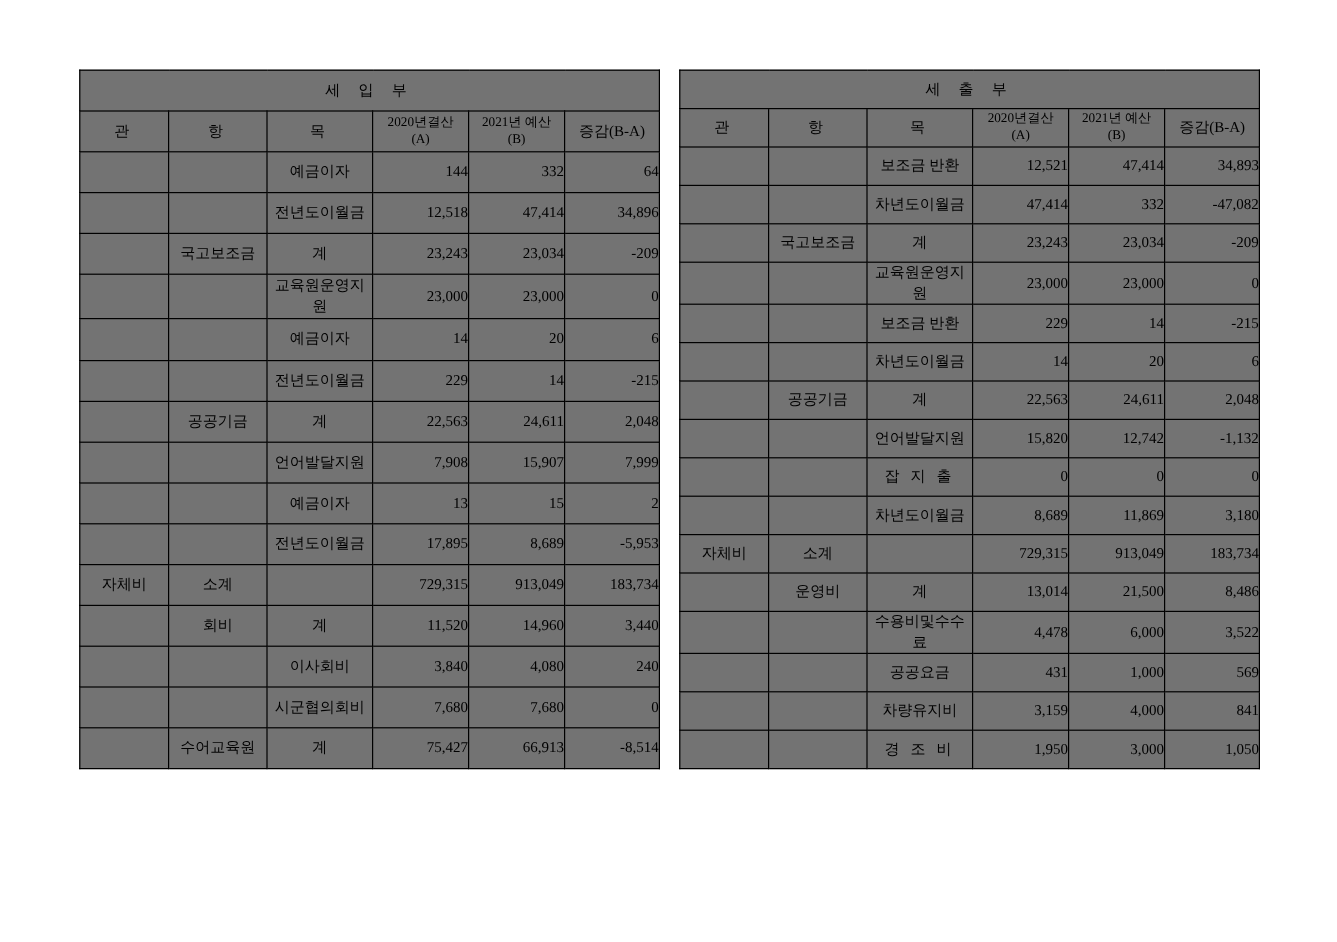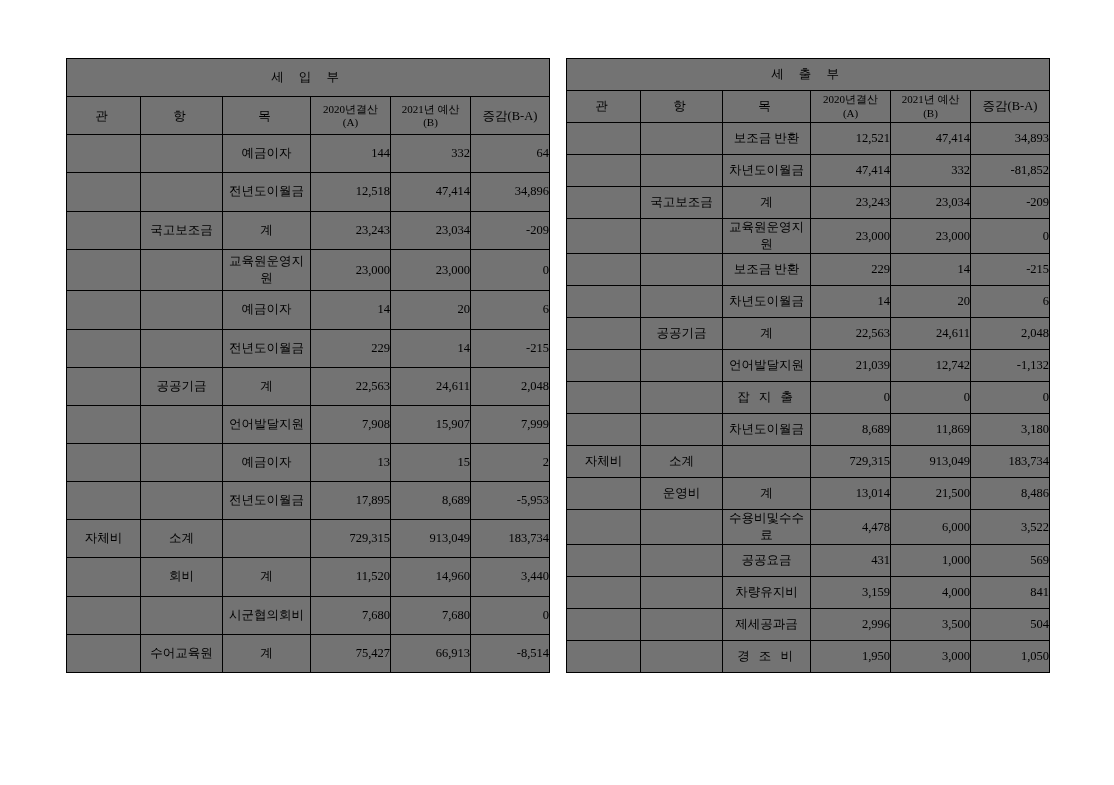--- a/index.html
+++ b/index.html
@@ -215,20 +215,28 @@
           <td class="ctext"></td>
           <td class="ctext">회비</td>
           <td class="ctext">계</td>
           <td class="num">11,520</td>
           <td class="num">14,960</td>
           <td class="num">3,440</td>
         </tr>
         <tr>
           <td class="ctext"></td>
           <td class="ctext"></td>
+          <td class="ctext">이사회비</td>
+          <td class="num">3,840</td>
+          <td class="num">4,080</td>
+          <td class="num">240</td>
+        </tr>
+        <tr>
+          <td class="ctext"></td>
+          <td class="ctext"></td>
           <td class="ctext sm">시군협의회비</td>
           <td class="num">7,680</td>
           <td class="num">7,680</td>
           <td class="num">0</td>
         </tr>
         <tr>
           <td class="ctext"></td>
           <td class="ctext">수어교육원</td>
           <td class="ctext">계</td>
           <td class="num">75,427</td>
@@ -273,21 +281,21 @@
           <td class="num">12,521</td>
           <td class="num">47,414</td>
           <td class="num">34,893</td>
         </tr>
         <tr>
           <td class="ctext"></td>
           <td class="ctext"></td>
           <td class="ctext sm">차년도이월금</td>
           <td class="num">47,414</td>
           <td class="num">332</td>
-          <td class="num">-81,852</td>
+          <td class="num">-47,082</td>
         </tr>
         <tr>
           <td class="ctext"></td>
           <td class="ctext">국고보조금</td>
           <td class="ctext">계</td>
           <td class="num">23,243</td>
           <td class="num">23,034</td>
           <td class="num">-209</td>
         </tr>
         <tr>
@@ -319,21 +327,21 @@
           <td class="ctext">공공기금</td>
           <td class="ctext">계</td>
           <td class="num">22,563</td>
           <td class="num">24,611</td>
           <td class="num">2,048</td>
         </tr>
         <tr>
           <td class="ctext"></td>
           <td class="ctext"></td>
           <td class="ctext sm">언어발달지원</td>
-          <td class="num">21,039</td>
+          <td class="num">15,820</td>
           <td class="num">12,742</td>
           <td class="num">-1,132</td>
         </tr>
         <tr>
           <td class="ctext"></td>
           <td class="ctext"></td>
           <td class="ctext spaced">잡 지 출</td>
           <td class="num">0</td>
           <td class="num">0</td>
           <td class="num">0</td>
@@ -382,28 +390,20 @@
           <td class="ctext"></td>
           <td class="ctext"></td>
           <td class="ctext">차량유지비</td>
           <td class="num">3,159</td>
           <td class="num">4,000</td>
           <td class="num">841</td>
         </tr>
         <tr>
           <td class="ctext"></td>
           <td class="ctext"></td>
-          <td class="ctext">제세공과금</td>
-          <td class="num">2,996</td>
-          <td class="num">3,500</td>
-          <td class="num">504</td>
-        </tr>
-        <tr>
-          <td class="ctext"></td>
-          <td class="ctext"></td>
           <td class="ctext spaced">경 조 비</td>
           <td class="num">1,950</td>
           <td class="num">3,000</td>
           <td class="num">1,050</td>
         </tr>
       </tbody>
     </table>
 
   </div>
 </div>

